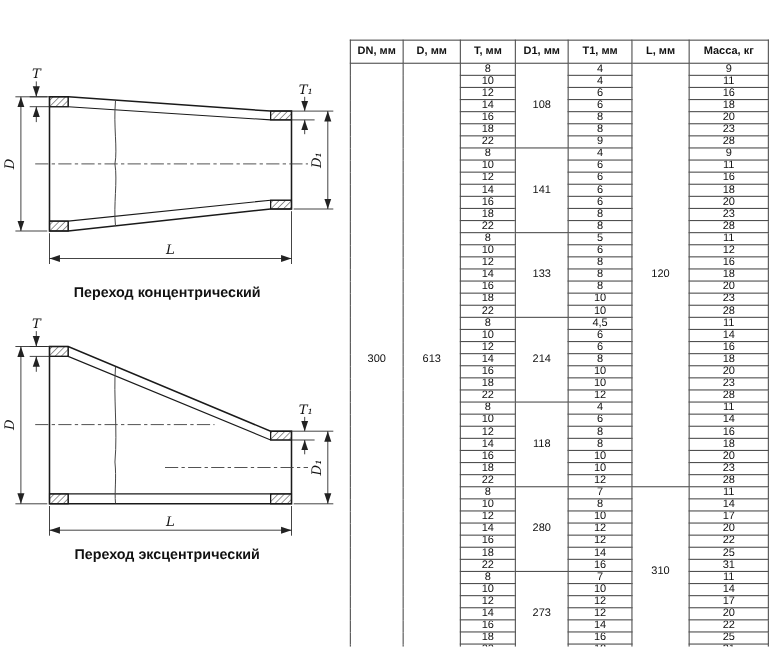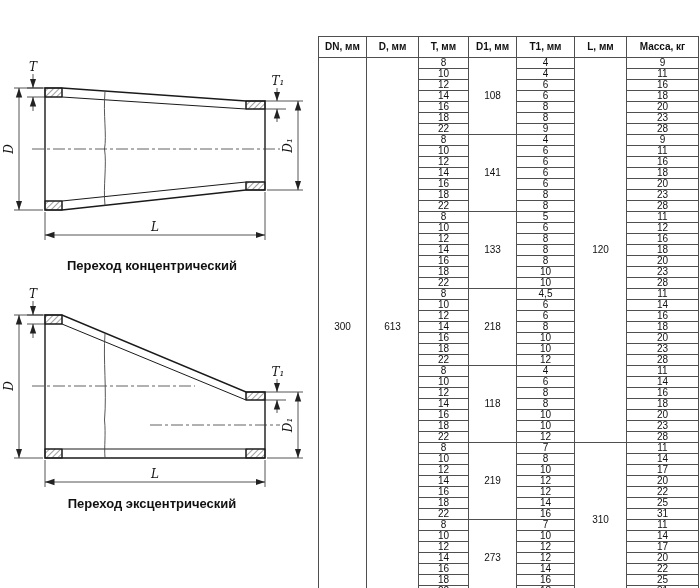--- a/index.html
+++ b/index.html
@@ -280,21 +280,21 @@
             <td>10</td>
             <td>23</td>
           </tr>
           <tr>
             <td>22</td>
             <td>10</td>
             <td>28</td>
           </tr>
           <tr>
             <td>8</td>
-            <td rowspan="7">218</td>
+            <td rowspan="7">214</td>
             <td>4,5</td>
             <td>11</td>
           </tr>
           <tr>
             <td>10</td>
             <td>6</td>
             <td>14</td>
           </tr>
           <tr>
             <td>12</td>
@@ -352,21 +352,21 @@
             <td>10</td>
             <td>23</td>
           </tr>
           <tr>
             <td>22</td>
             <td>12</td>
             <td>28</td>
           </tr>
           <tr>
             <td>8</td>
-            <td rowspan="7">219</td>
+            <td rowspan="7">280</td>
             <td>7</td>
             <td rowspan="14">310</td>
             <td>11</td>
           </tr>
           <tr>
             <td>10</td>
             <td>8</td>
             <td>14</td>
           </tr>
           <tr>

